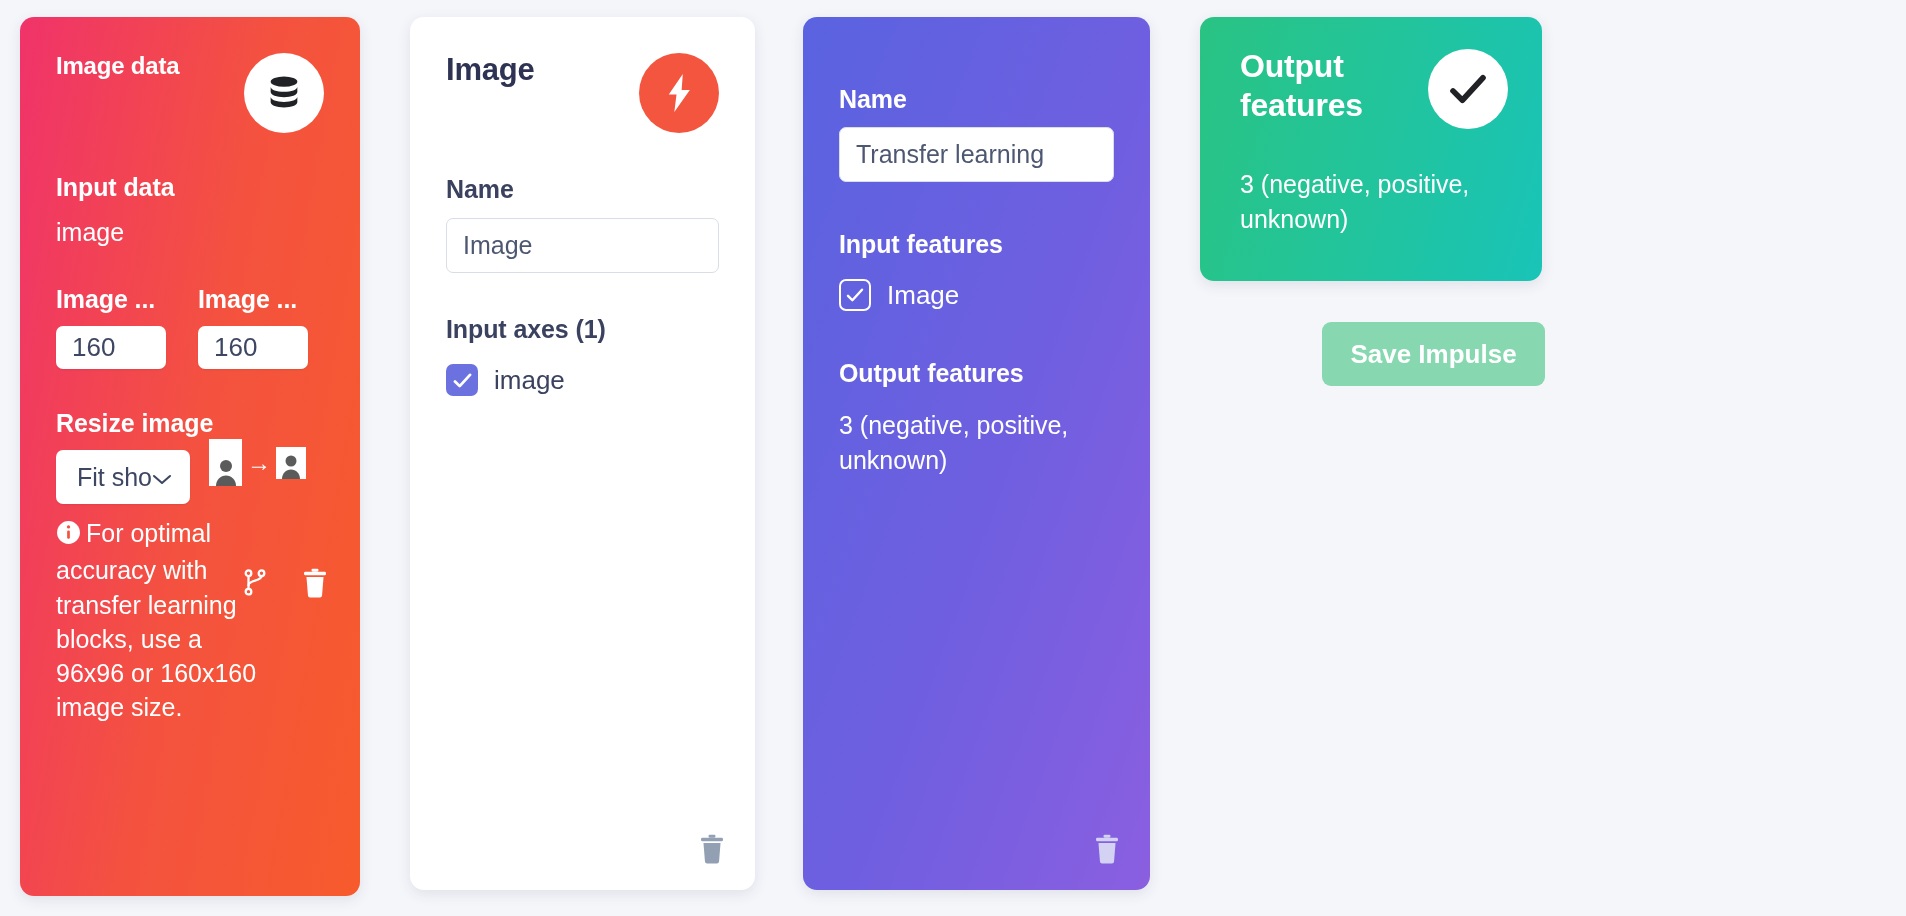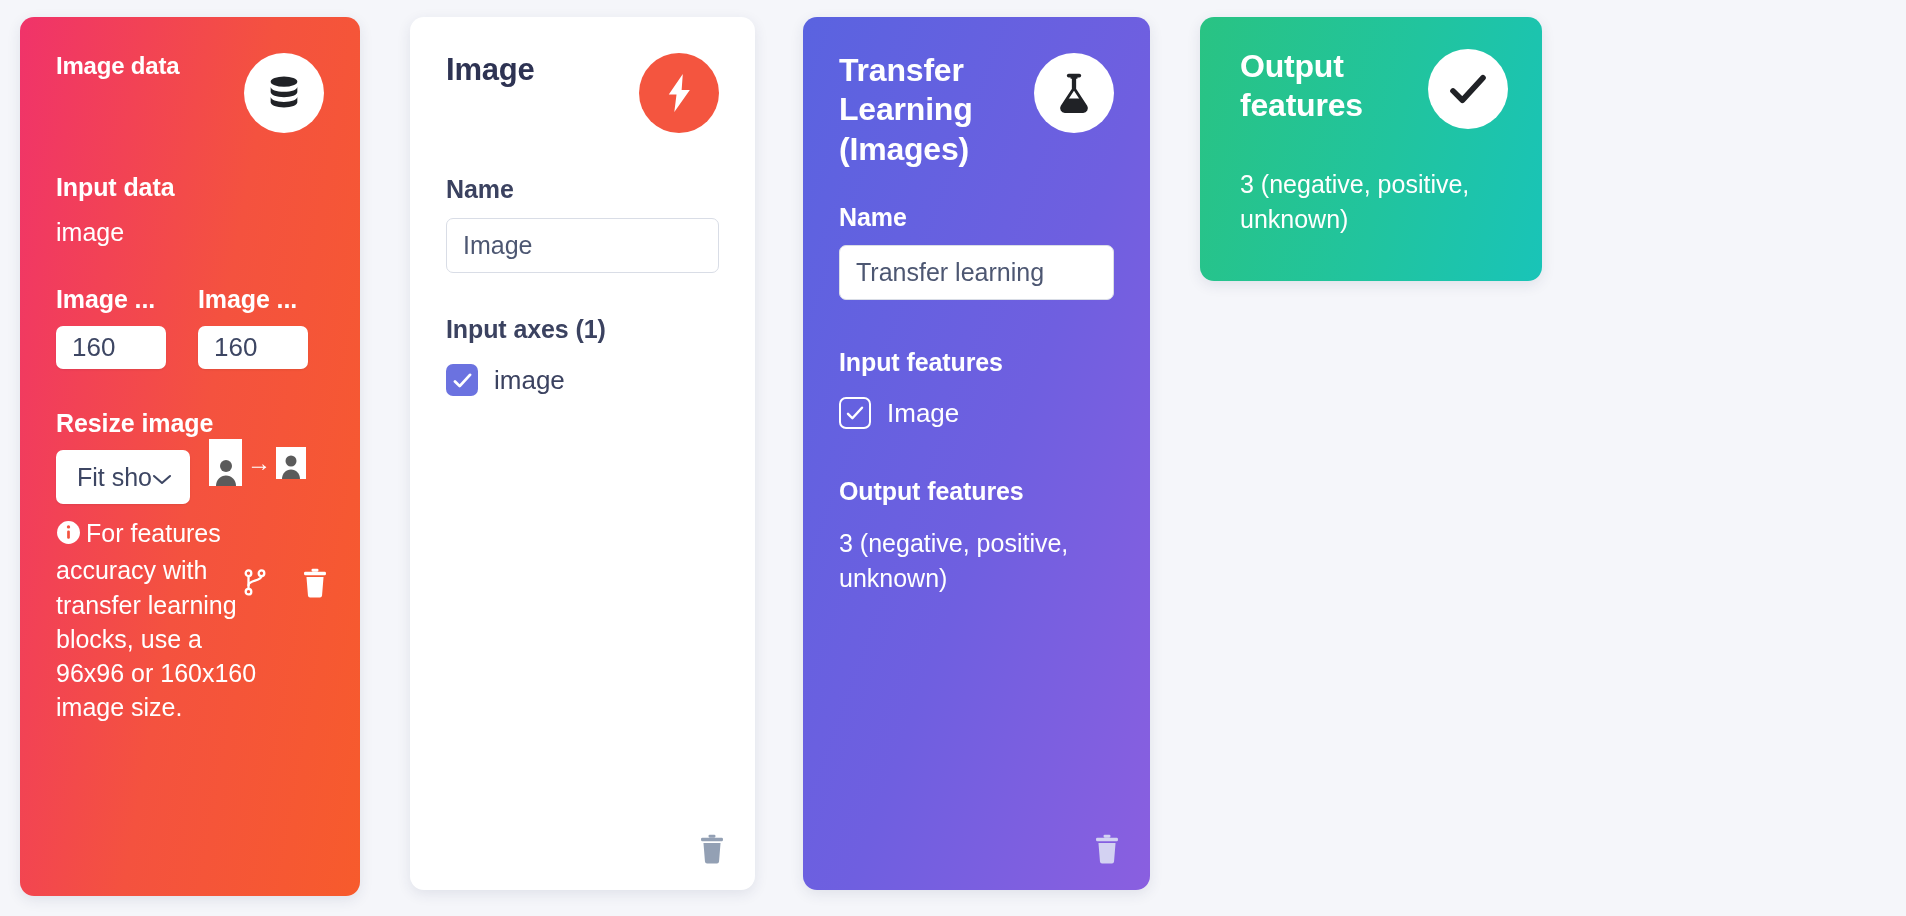--- a/index.html
+++ b/index.html
@@ -259,21 +259,21 @@
       </div>
     </div>
 
     <div class="hint">
       <span class="info-dot">
         <svg width="25" height="25" viewBox="0 0 24 24">
             <circle cx="12" cy="12" r="11" fill="#fff"></circle>
             <rect x="10.7" y="10" width="2.6" height="8" rx="1.2" fill="#f4523f"></rect>
             <circle cx="12" cy="6.6" r="1.6" fill="#f4523f"></circle>
           </svg>
-      </span><span>For features accuracy with transfer learning blocks, use a 96x96 or 160x160 image size.</span>
+      </span><span>For optimal accuracy with transfer learning blocks, use a 96x96 or 160x160 image size.</span>
     </div>
 
     <div class="c1-actions">
       <button class="icon-btn">
         <svg width="26" height="30" viewBox="0 0 24 26" fill="none" stroke="#fff" stroke-width="2.1" stroke-linecap="round">
           <circle cx="6" cy="4" r="2.6"></circle>
             <circle cx="18" cy="4" r="2.6"></circle>
             <circle cx="6" cy="21" r="2.6"></circle>
           <path d="M6 6.6v11.8"></path>
             <path d="M18 6.6c0 5-12 3.5-12 8.5"></path>
@@ -319,30 +319,20 @@
     <button class="icon-btn card-trash">
       <svg width="26" height="30" viewBox="0 0 22 26" fill="#93a0b4">
         <rect x="1.5" y="3.2" width="19" height="3.1" rx="1.1"></rect>
         <rect x="8" y="0.6" width="6" height="2.6" rx="1"></rect>
         <path d="M3.6 7.8h14.8l-1.3 16.1a1.8 1.8 0 0 1-1.8 1.6H6.7a1.8 1.8 0 0 1-1.8-1.6z"></path>
       </svg>
     </button>
   </div>
 
   <div class="card" id="card-transfer">
-    <div class="card-head">
-      <div class="card-title" style="max-width:210px;">Transfer Learning (Images)</div>
-      <div class="badge" style="background:#fff;">
-        <svg width="36" height="40" viewBox="0 0 24 28" fill="#202226">
-          <rect x="7" y="0.5" width="10" height="2.6" rx="1.3"></rect>
-          <path d="M9.6 3.1h1.9v8.3L3.6 23.4A2.4 2.4 0 0 0 5.6 27h12.8a2.4 2.4 0 0 0 2-3.6l-7.9-12V3.1h1.9" stroke="#202226" stroke-width="2" fill="none" stroke-linejoin="round"></path>
-          <path d="M7.2 17.8h9.6l3.6 5.6A2.4 2.4 0 0 1 18.4 27H5.6a2.4 2.4 0 0 1-2-3.6z"></path>
-        </svg>
-      </div>
-    </div>
 
     <div class="c3-sec">
       <div class="field-label">Name</div>
       <div class="txtbox c3-input">Transfer learning</div>
     </div>
 
     <div class="c3-gap">
       <div class="field-label">Input features</div>
       <div class="checkrow">
         <span class="cbx-outline">
@@ -373,14 +363,15 @@
       <div class="card-title" style="max-width:180px;">Output features</div>
       <div class="badge" style="background:#fff;">
         <svg width="38" height="30" viewBox="0 0 20 16" fill="none" stroke="#202226" stroke-width="3" stroke-linecap="round" stroke-linejoin="round">
             <polyline points="2,9 7,14 18,2"></polyline>
           </svg>
       </div>
     </div>
     <div class="c4-text">3 (negative, positive, unknown)</div>
   </div>
 
+  <button id="save-impulse">Save Impulse</button>
 
 </div>
 
 </body></html>

